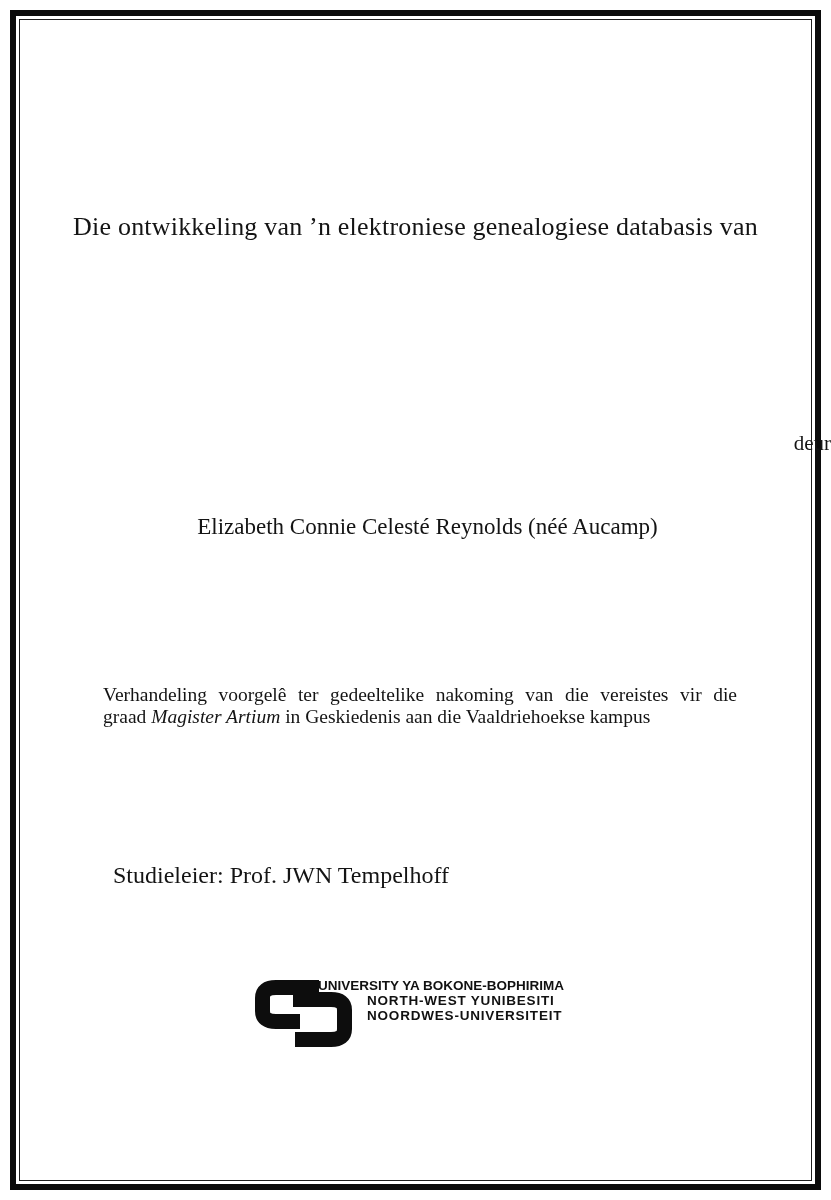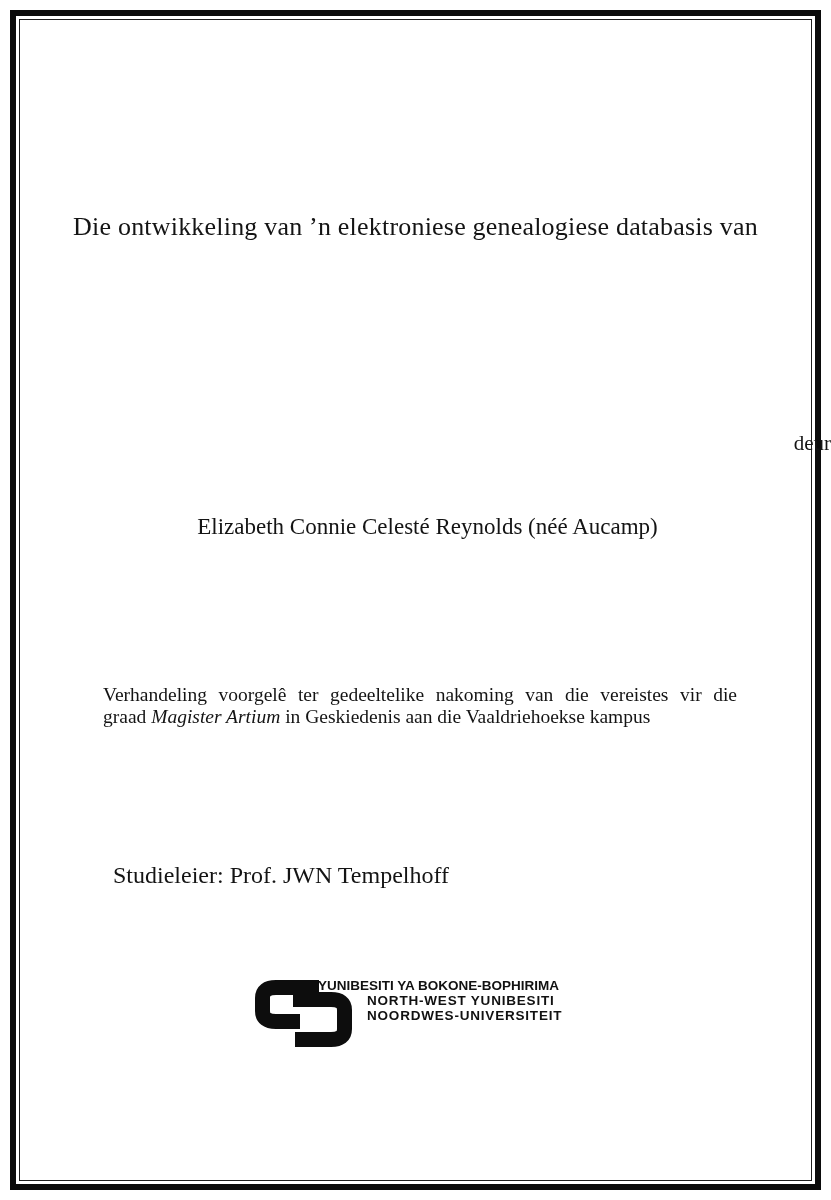--- a/index.html
+++ b/index.html
@@ -130,17 +130,17 @@
 </div>
 
 <div class="logo-block">
   <svg class="logo-mark" viewBox="0 0 97 67" xmlns="http://www.w3.org/2000/svg" aria-hidden="true">
 
     <path d="M 64 7.5 H 21 Q 7.5 7.5 7.5 18 V 31 Q 7.5 41.5 21 41.5 H 45" fill="none" stroke="#0d0d0d" stroke-width="15" stroke-linecap="butt"></path>
 
     <path d="M 38 19.5 H 76 Q 89.5 19.5 89.5 30 V 49 Q 89.5 59.5 76 59.5 H 40" fill="none" stroke="#0d0d0d" stroke-width="15" stroke-linecap="butt"></path>
   </svg>
   <div class="logo-text">
-    <div>YUNIBESITI YA BOKONE-BOPHIRIMA</div>
+    <div>UNIVERSITY YA BOKONE-BOPHIRIMA</div>
     <div class="indented">NORTH-WEST YUNIBESITI</div>
     <div class="indented">NOORDWES-UNIVERSITEIT</div>
   </div>
 </div>
 
 </body></html>

